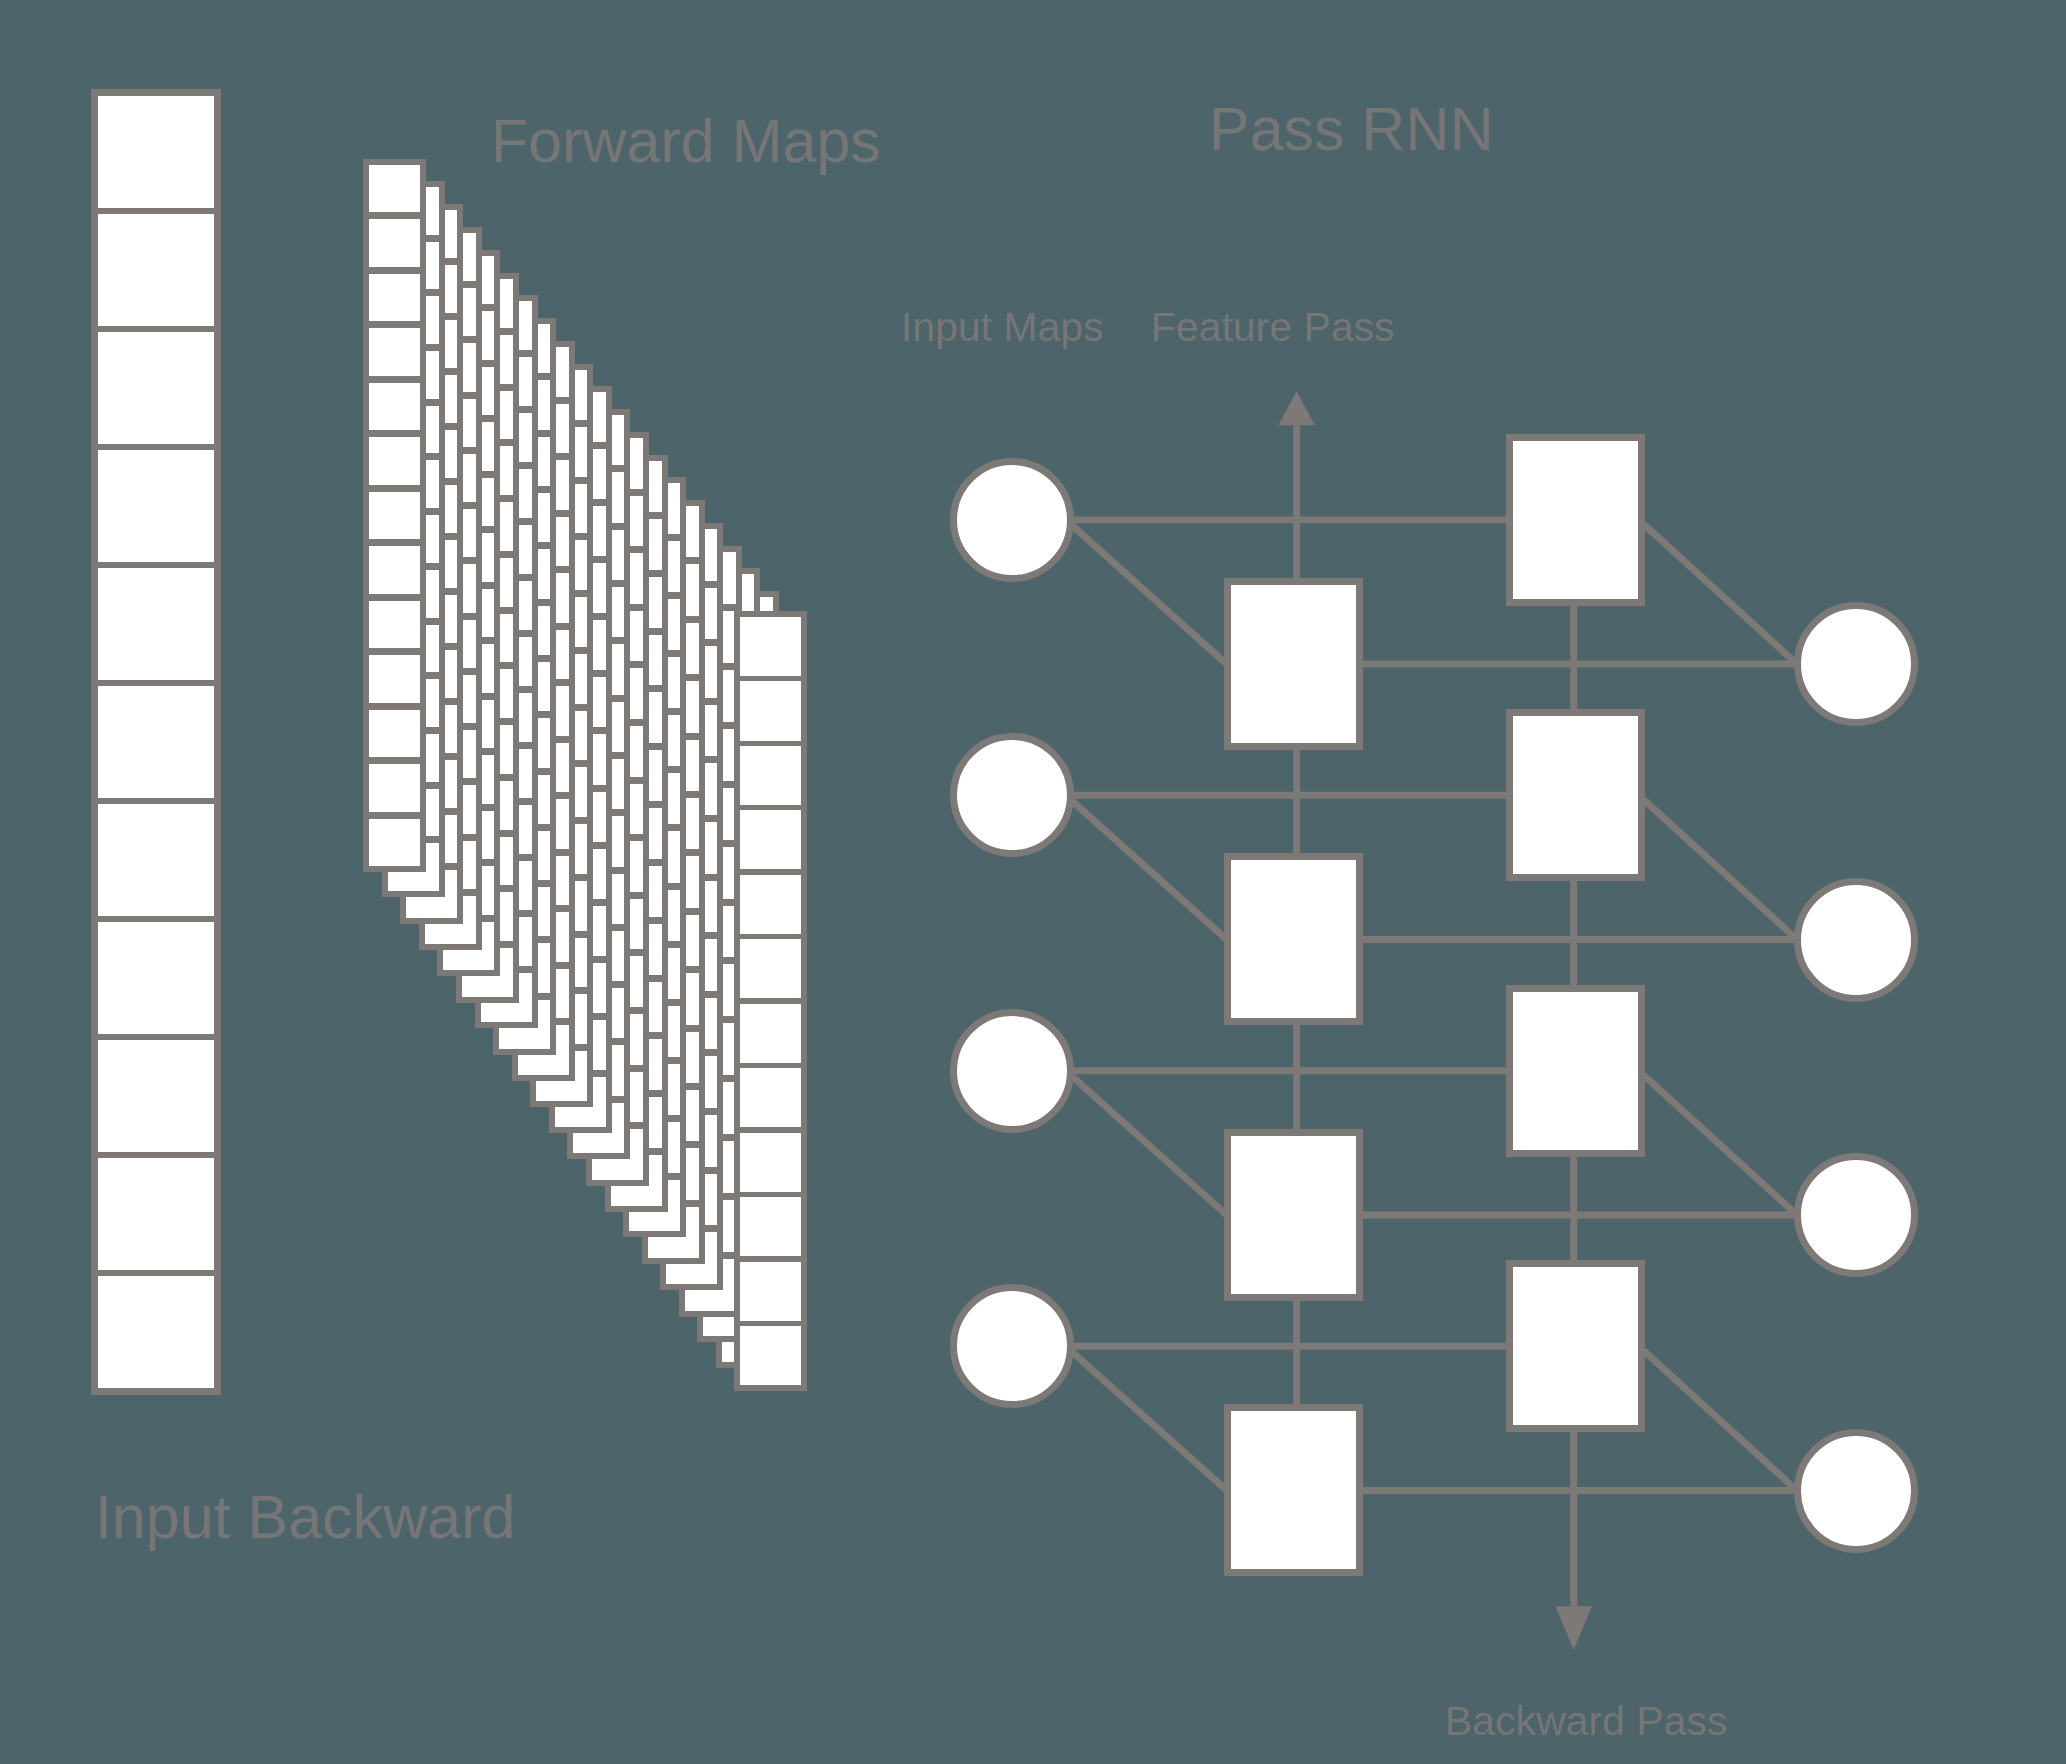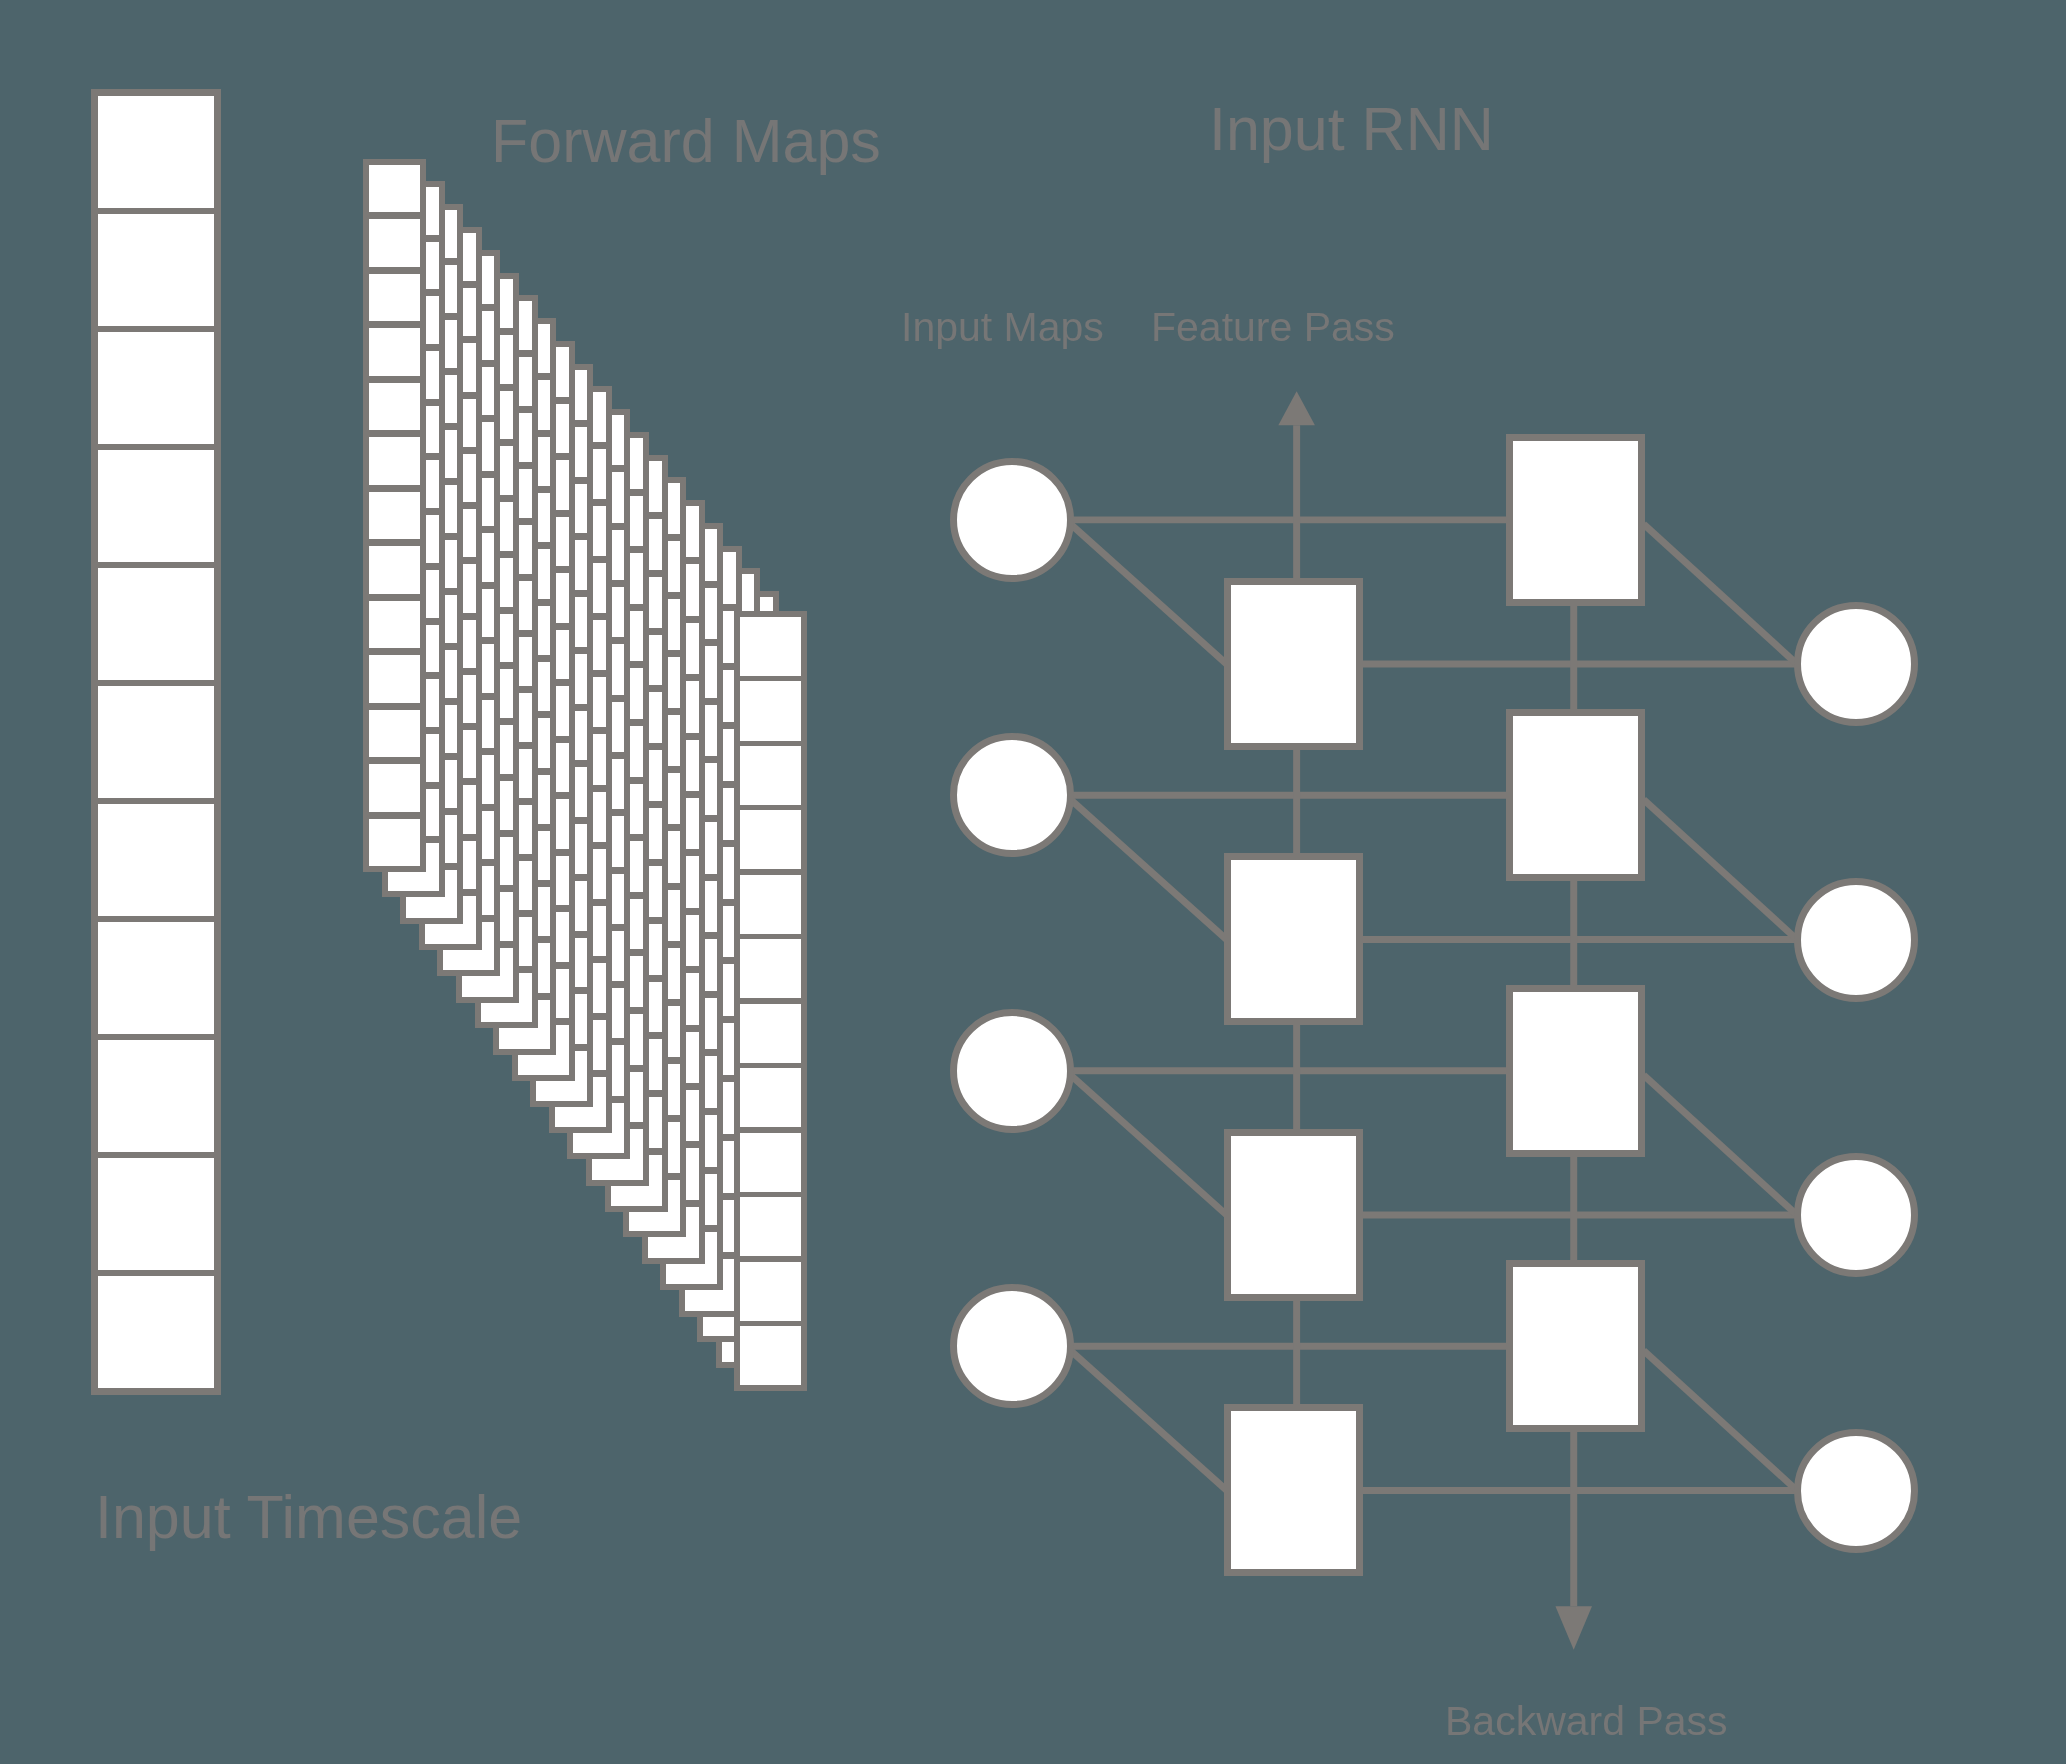--- a/index.html
+++ b/index.html
@@ -36,22 +36,22 @@
     <line x1="1990" y1="2510" x2="2280" y2="2770" stroke="#7c7976" stroke-width="13"></line>
     <line x1="2520" y1="2770" x2="3380" y2="2770" stroke="#7c7976" stroke-width="13"></line>
     <line x1="3055" y1="2510" x2="3340" y2="2770" stroke="#7c7976" stroke-width="13"></line>
     <line x1="2410" y1="790" x2="2410" y2="2770" stroke="#7c7976" stroke-width="13"></line>
     <polygon points="2410,727 2376,790 2444,790" fill="#7c7976"></polygon>
     <line x1="2925" y1="966" x2="2925" y2="2985" stroke="#7c7976" stroke-width="13"></line>
     <polygon points="2925,3066 2891,2985 2959,2985" fill="#7c7976"></polygon>
   </svg>
 
 <div class="label" style="left: 491px; top: 111px; font-size: 61px; color: rgb(118, 118, 118);">Forward Maps</div>
-<div class="label" style="left: 1209px; top: 99px; font-size: 61px; color: rgb(118, 118, 118);">Input RNN</div>
-<div class="label" style="left: 95px; top: 1487px; font-size: 61px; color: rgb(118, 118, 118);">Input Timescale</div>
+<div class="label" style="left: 1209px; top: 99px; font-size: 61px; color: rgb(118, 118, 118);">Pass RNN</div>
+<div class="label" style="left: 95px; top: 1487px; font-size: 61px; color: rgb(118, 118, 118);">Input Backward</div>
 <div class="label" style="left: 901px; top: 307px; font-size: 41px; color: rgb(118, 118, 118);">Input Maps</div>
 <div class="label" style="left: 1151px; top: 307px; font-size: 41px; color: rgb(118, 118, 118);">Feature Pass</div>
 <div class="label" style="left: 1445px; top: 1701px; font-size: 41px; color: rgb(118, 118, 118);">Backward Pass</div>
 
 <div class="tscol" style="left: 91px; top: 89px; width: 130px; height: 1306px; background: rgb(124, 121, 118); padding: 7px; gap: 6.5px;">
     <div class="cell" style="background: rgb(255, 255, 255);"></div>
     <div class="cell" style="background: rgb(255, 255, 255);"></div>
     <div class="cell" style="background: rgb(255, 255, 255);"></div>
     <div class="cell" style="background: rgb(255, 255, 255);"></div>
     <div class="cell" style="background: rgb(255, 255, 255);"></div>

